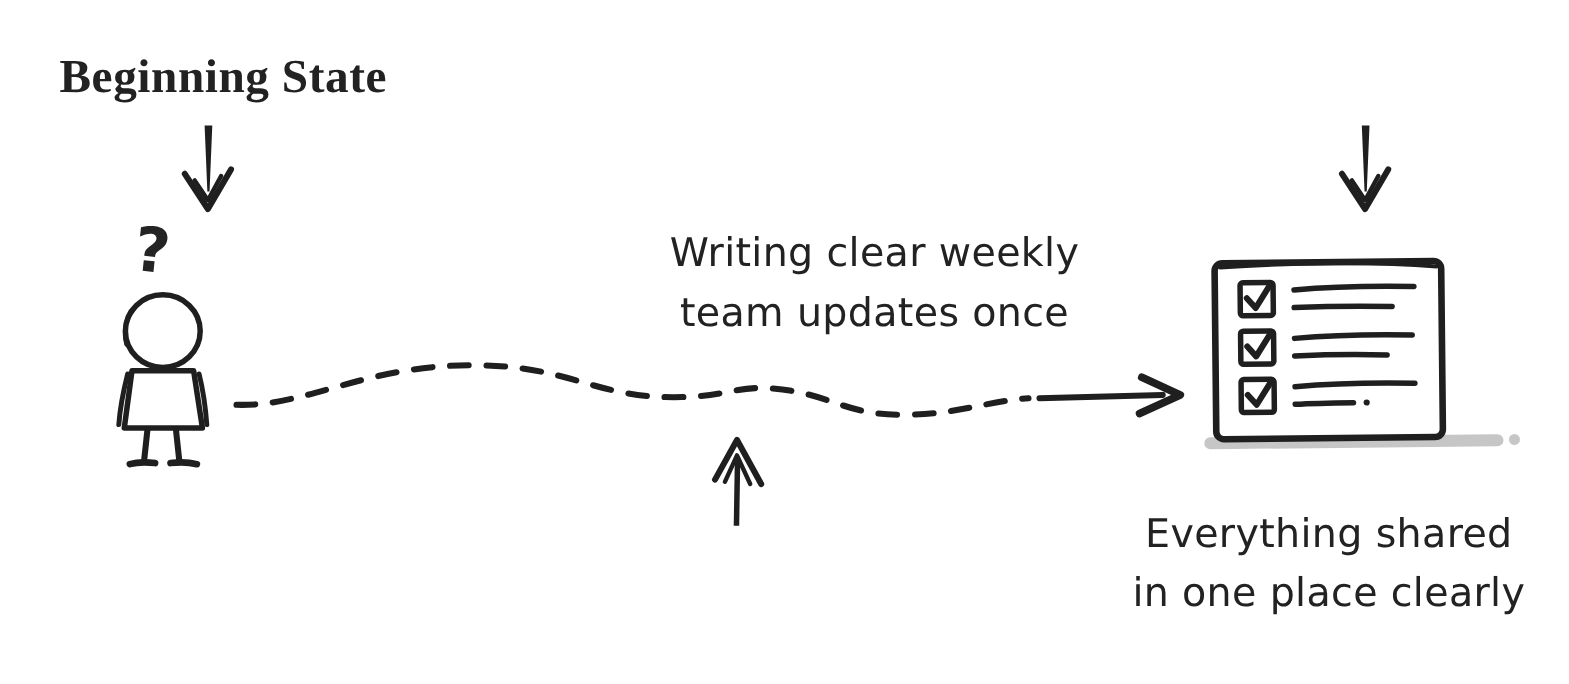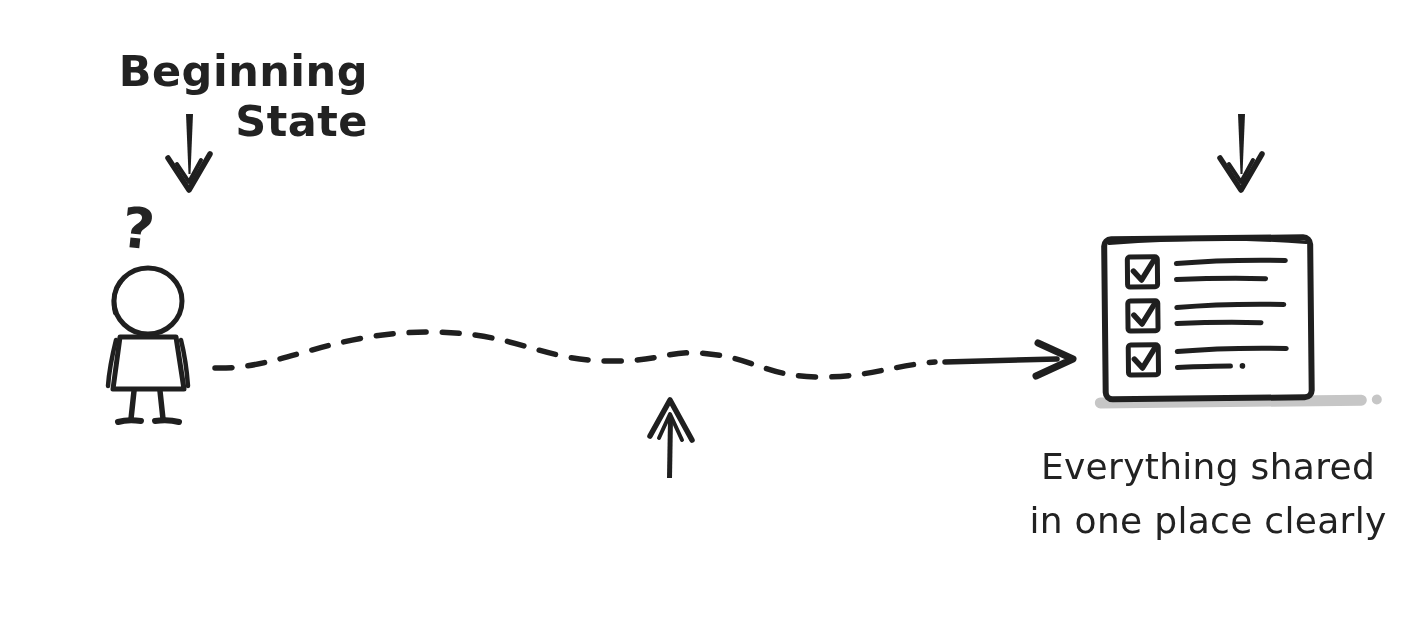--- a/index.html
+++ b/index.html
@@ -14,22 +14,23 @@
     background: #ffffff;
     overflow: hidden;
     font-family: "DejaVu Sans", sans-serif;
     color: #1f1f1f;
   }
   .abs { position: absolute; }
   .lbl {
     font-size: 43px;
     font-weight: 600;
     letter-spacing: 0.5px;
-    text-align: right;
+    text-align: center;
     color: #222222;
+    font-family: Liberation Serif, serif;
   }
   .caption {
     font-size: 36px;
     font-weight: 500;
     letter-spacing: 0.3px;
     text-align: center;
     white-space: pre-line;
     line-height: 1.5;
     color: #222222;
   }
@@ -49,21 +50,21 @@
   .begin-caption { left: 5px;    top: 432px; width: 340px; }
 
   .journey-path  { left: 200px;  top: 320px; }
   .mid-top       { left: 590px;  top: 204px; width: 410px; }
   .mid-arrow     { left: 640px;  top: 388px; }
   .mid-bottom    { left: 490px;  top: 490px; width: 380px; }
 
   .end-label     { left: 1075px; top: 50px;  width: 330px; }
   .end-arrow     { left: 1212px; top: 112px; }
   .checklist     { left: 1080px; top: 226px; transform: rotate(-0.6deg); }
-  .end-caption   { left: 1018px; top: 440px; width: 380px; }
+  .end-caption   { left: 1018px; top: 459px; width: 380px; }
 </style>
 </head>
 <body>
 
 <div class="stage">
 
   <div class="abs lbl begin-label">Beginning State</div>
 
   <svg class="abs begin-arrow" width="58" height="88" viewBox="0 0 58 88">
     <polygon points="26,2 33,2 30.5,62 28.5,62" fill="#1f1f1f"></polygon>
@@ -87,20 +88,22 @@
 
 
   <svg class="abs journey-path" width="900" height="75" viewBox="0 0 900 75">
     <path d="M 15,48 C 80,50 130,12 230,12 C 320,12 340,43 420,41
              C 460,40 470,31 500,33 C 555,37 565,57 620,57
              C 670,57 690,46 735,42" fill="none" stroke="#1f1f1f" stroke-width="5.5" stroke-dasharray="17 16" stroke-linecap="round"></path>
     <path d="M 745,42 L 857,39" fill="none" stroke="#1f1f1f" stroke-width="5.5" stroke-linecap="round"></path>
     <path d="M 838,23 L 873,39 L 836,56" fill="none" stroke="#1f1f1f" stroke-width="7" stroke-linecap="round" stroke-linejoin="round"></path>
   </svg>
 
+  <div class="abs caption mid-top">Writing clear weekly
+team updates once</div>
 
   <svg class="abs mid-arrow" width="60" height="92" viewBox="0 0 60 92">
     <polygon points="28,30 33,30 32,90 27,90" fill="#1f1f1f"></polygon>
     <path d="M 10,48 L 30,12 L 52,52" fill="none" stroke="#1f1f1f" stroke-width="5.5" stroke-linecap="round" stroke-linejoin="round"></path>
     <path d="M 19,50 L 30,26 L 42,52" fill="none" stroke="#1f1f1f" stroke-width="4" stroke-linecap="round" stroke-linejoin="round"></path>
   </svg>
 
 
 
   <svg class="abs end-arrow" width="58" height="88" viewBox="0 0 58 88">

